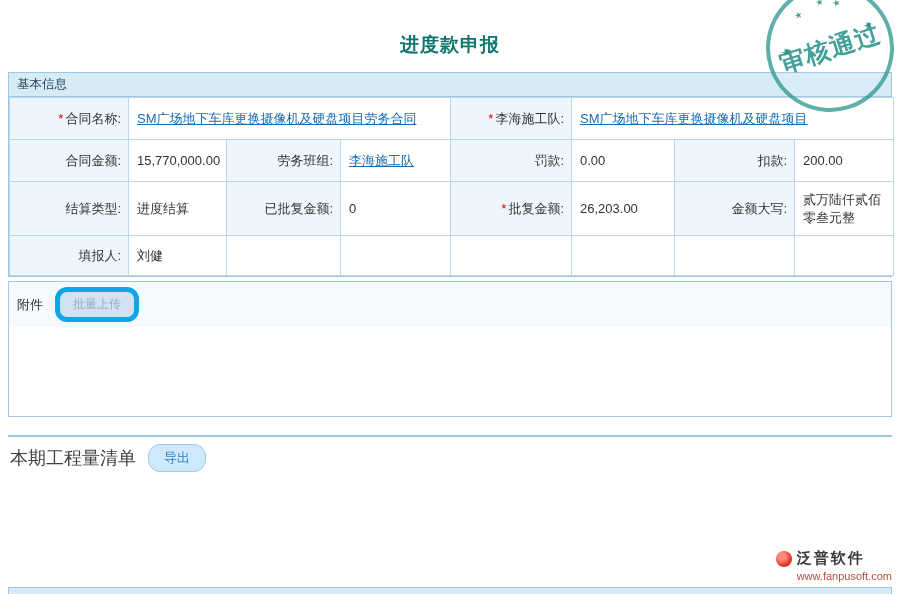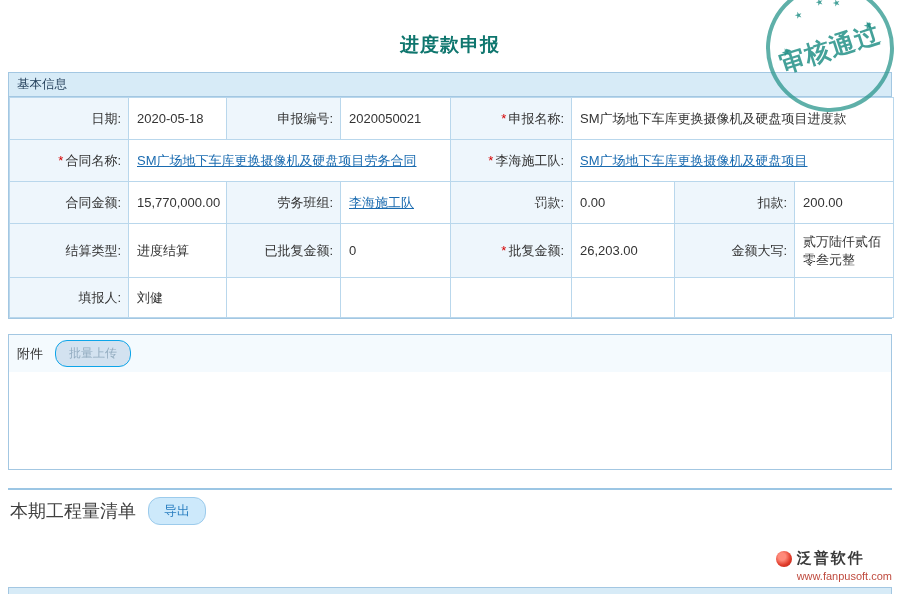--- a/index.html
+++ b/index.html
@@ -64,39 +64,39 @@
   .form-table tr.r5 td { height: 40px; }
   .form-table tr.r6 td { height: 56px; }
   .req { color: #d40000; margin-right: 2px; }
   a.link { color: #1a6bb0; text-decoration: underline; cursor: pointer; }
   .note-val { line-height: 1.55; }
   
   .btn-upload {
     background: #d3e2f0;
     color: #93accO;
     color: #93acc0;
-    border: 1px solid #0ea5e9;
+    border: 5px solid #0ea5e9;
     border-radius: 12px;
     padding: 4px 13px;
     font-size: 12px;
     font-family: inherit;
     cursor: pointer;
   }
   .btn-export {
     background: #cde9fb;
     color: #2a7fc1;
     border: 1px solid #9ccbec;
     border-radius: 12px;
     padding: 4px 15px;
     font-size: 13px;
     font-family: inherit;
     cursor: pointer;
   }
   
-  .attachments { margin-top: 15px; height: 136px; }
+  .attachments { margin-top: 4px; height: 136px; }
   .attach-strip { display: flex; align-items: center; gap: 12px; padding: 5px 8px; background: #f4fafe; }
   .attach-strip .strip-label { font-size: 13px; color: #333; }
   .attach-table { width: 100%; border-collapse: collapse; table-layout: fixed; margin-top: 7px; font-size: 13px; }
   .attach-table th { border: 1px solid #b9d7ec; height: 38px; font-weight: bold; color: #222; text-align: center; background: #fff; }
   .attach-table th.first { text-align: left; padding-left: 16px; }
   .attach-table td.empty { border: none; height: 52px; background: #fff; }
   
   .boq {
     margin: 18px 8px 0;
     border-top: 2px solid #9cc6e4;
@@ -150,28 +150,20 @@
       <col style="width:119px">
         <col style="width:98px">
         <col style="width:114px">
         <col style="width:110px">
       <col style="width:121px">
         <col style="width:103px">
         <col style="width:120px">
         <col style="width:99px">
     </colgroup>
     <tbody>
-        <tr class="r1">
-      <td class="lbl">日期:</td>
-      <td class="val">2020-05-18</td>
-      <td class="lbl">申报编号:</td>
-      <td class="val">2020050021</td>
-      <td class="lbl"><span class="req">*</span><span>申报名称:</span></td>
-      <td class="val" colspan="3">SM广场地下车库更换摄像机及硬盘项目进度款</td>
-    </tr>
     <tr class="r2">
       <td class="lbl"><span class="req">*</span><span>合同名称:</span></td>
       <td class="val" colspan="3"><a class="link">SM广场地下车库更换摄像机及硬盘项目劳务合同</a></td>
       <td class="lbl"><span class="req">*</span><span>李海施工队:</span></td>
       <td class="val" colspan="3"><a class="link">SM广场地下车库更换摄像机及硬盘项目</a></td>
     </tr>
     <tr class="r3">
       <td class="lbl">合同金额:</td>
       <td class="val">15,770,000.00</td>
       <td class="lbl">劳务班组:</td>

